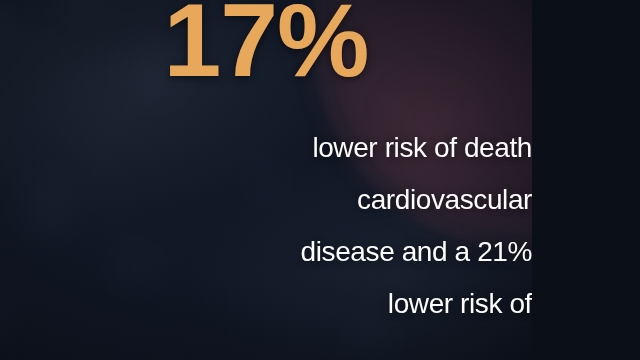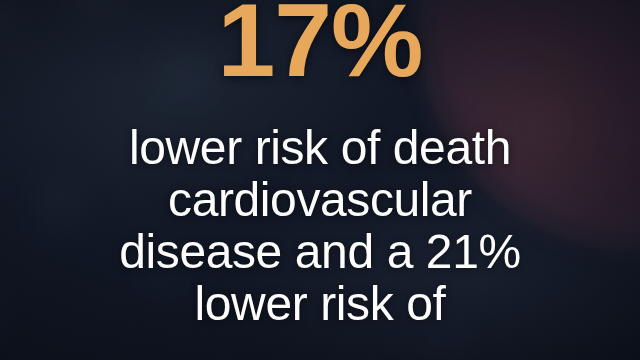--- a/index.html
+++ b/index.html
@@ -3,21 +3,21 @@
 <meta charset="utf-8">
 <title>Health Statistic Video Frame</title>
 <style>
   html, body {
     margin: 0;
     padding: 0;
     background: #0b0f18;
   }
   #frame {
     position: relative;
-    width: 640px;
+    width: 532px;
     height: 360px;
     overflow: hidden;
     background: #141a27;
     font-family: "Liberation Sans", sans-serif;
     -webkit-font-smoothing: antialiased;
   }
 
   
   .bg-base {
     position: absolute;
@@ -105,27 +105,28 @@
     text-shadow: 0 2px 9px rgba(0,0,0,.55);
   }
   .body-lines {
     position: absolute;
     top: 122px;
     left: 0;
     right: 0;
   }
   .body-line {
     display: block;
-    font-size: 48px;
+    font-size: 28px;
     line-height: 52px;
     font-weight: 400;
     letter-spacing: -.4px;
     color: #fdfdfd;
     white-space: nowrap;
     text-shadow: 0 1px 7px rgba(0,0,0,.52);
+    text-align: right;
   }
 </style>
 </head>
 <body>
 
 <div id="frame">
 
   <div class="bg-base"></div>
   <div class="bg-bokeh"></div>
   <div class="bg-arc"></div>

